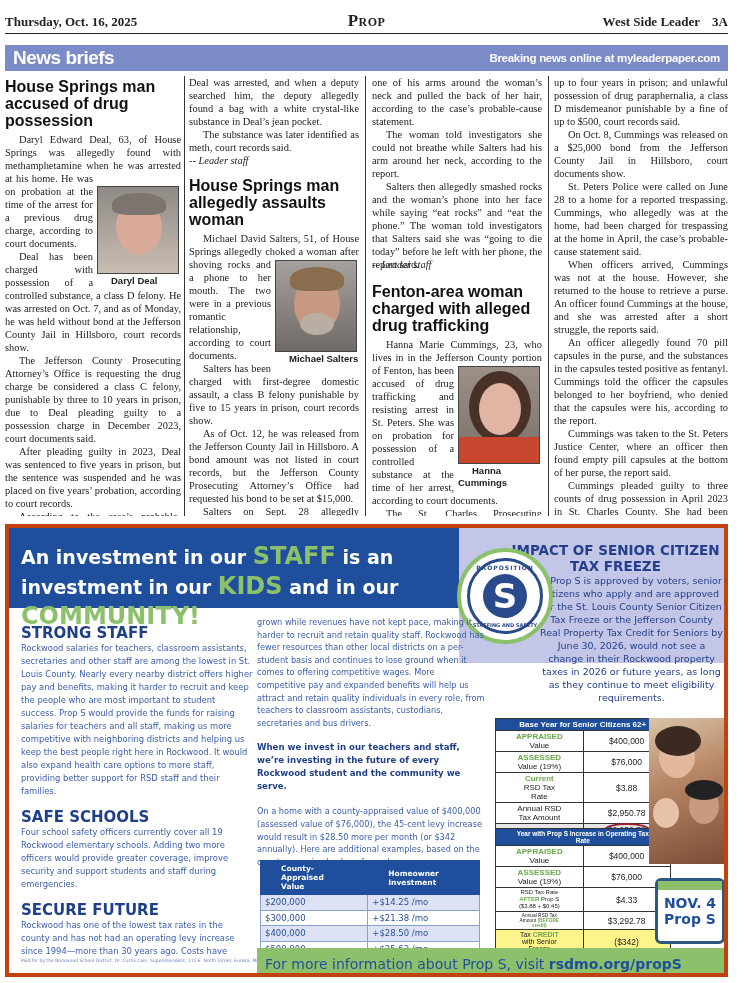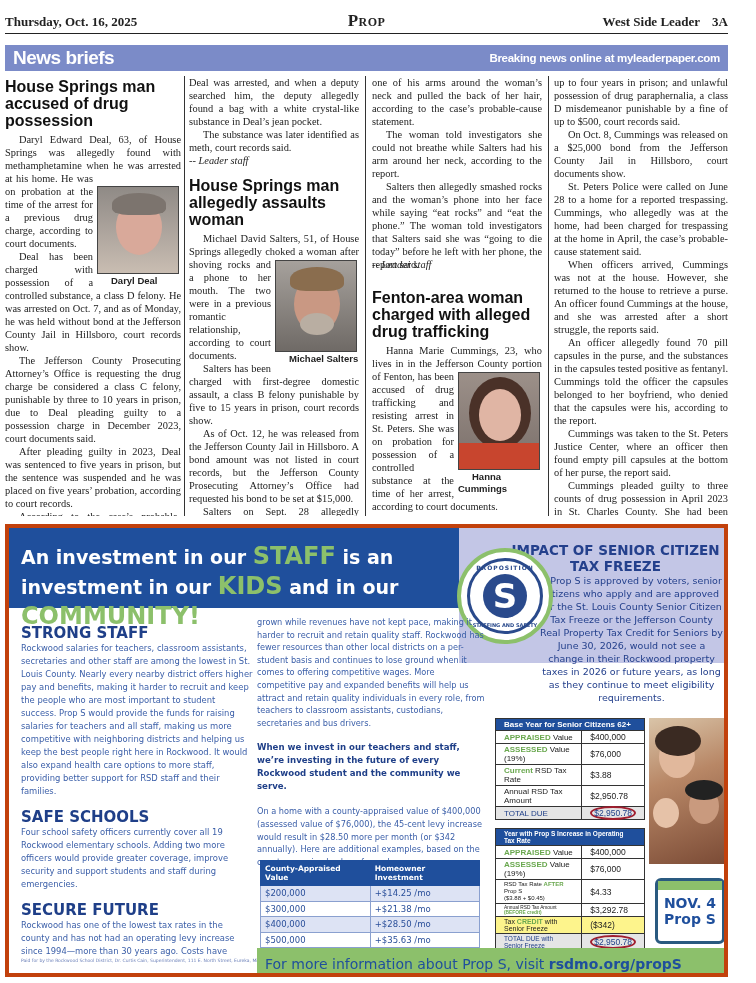--- a/index.html
+++ b/index.html
@@ -37,25 +37,25 @@
 .seal-s{width:44px;height:44px;border-radius:50%;background:#2a4a8c;color:#fff;font-family:"DejaVu Sans",sans-serif;font-weight:bold;font-size:34px;line-height:44px;text-align:center}
 .seal-top{position:absolute;top:3px;left:0;right:0;text-align:center;font-size:6px;font-weight:bold;color:#2a4a8c;font-family:"DejaVu Sans",sans-serif;letter-spacing:1px}
 .seal-bot{position:absolute;bottom:3px;left:0;right:0;text-align:center;font-size:5px;font-weight:bold;color:#2a4a8c;font-family:"DejaVu Sans",sans-serif}
 .ad-left{position:absolute;left:12px;top:90px;width:232px;font-family:"DejaVu Sans",sans-serif;color:#2a4f9a}
 .ad-h{font-weight:900;font-size:15px;line-height:18px;color:#1f3f88;margin-top:6px}
 .ad-t{font-size:8.4px;line-height:13px;color:#3a5ea8}
 .ad-mid{position:absolute;left:248px;top:88px;width:228px;font-family:"DejaVu Sans",sans-serif;color:#3a5ea8;font-size:8.2px;line-height:12.6px}
 .ad-mid .bold{font-weight:bold;color:#1f3f88;font-size:8.6px;line-height:13px;margin:12px 0}
 .paid{position:absolute;left:12px;top:430px;font-size:4.5px;color:#6a7fb8;font-family:"DejaVu Sans",sans-serif}
 .htab{position:absolute;left:251px;top:332px;width:220px;border-collapse:collapse;font-family:"DejaVu Sans",sans-serif;font-size:8.5px;color:#2a4f9a}
-.htab th{background:#1f4f9c;color:#fff;font-size:7.5px;text-align:left;padding:3px 4px;border:1px solid #1f4f9c}
+.htab th{background:#1f4f9c;color:#fff;font-size:7.5px;text-align:left;padding:3px 20px;border:1px solid #1f4f9c}
 .htab td{padding:2px 4px;border:1px solid #8aa0cf;height:15.5px}
 .htab tr:nth-child(even) td{background:#dde3f4}
 .stab{position:absolute;border-collapse:collapse;font-family:"Liberation Sans",sans-serif;color:#222}
-.stab td{border:1px solid #333;font-size:8px;padding:1px 8px}
+.stab td{border:1px solid #333;text-align:center;font-size:8px;padding:1px 20px}
 .stab .head{background:#1f4f9c;color:#fff;font-weight:bold}
 .stab .val{font-size:8.5px;width:50px}
 .gr{color:#6aa84f;font-weight:bold}
 .yel td{background:#fdf48c}
 .blu td{background:#e5e5e5;font-weight:normal;color:#1f3f88}
 .circled{border:2px solid #a01e2e;border-radius:50%;padding:0 2px}
 .photo-fam{position:absolute;left:640px;top:190px;width:83px;height:146px;background:linear-gradient(160deg,#d9c4a8,#b88766 40%,#7a4a35);overflow:hidden}
 .calendar{position:absolute;left:646px;top:350px;width:70px;height:66px;border:3px solid #2a5a80;border-radius:6px;background:#fff;text-align:center;font-family:"DejaVu Sans",sans-serif;font-weight:900;color:#1f4f9c;font-size:14px;line-height:16px;padding-top:14px}
 .calendar:before{content:"";position:absolute;left:0;right:0;top:0;height:9px;background:#8cc06b}
 .footer-bar{position:absolute;left:248px;top:420px;width:475px;height:32px;background:#8cc06b;font-family:"DejaVu Sans",sans-serif;color:#1f4f9c;font-size:14px;line-height:32px;padding-left:8px}
@@ -111,21 +111,21 @@
   <p class="p">As of Oct. 12, he was released from the Jefferson County Jail in Hillsboro. A bond amount was not listed in court records, but the Jefferson County Prosecuting Attorney’s Office had requested his bond to be set at $15,000.</p>
   <p class="p">Salters on Sept. 28 allegedly knocked the woman down in the 8200 block of Sunset Strip in House Springs. He then put</p>
 </div>
 <div class="vrule" style="left:365px"></div>
 
 <div class="col col3">
   <p>one of his arms around the woman’s neck and pulled the back of her hair, according to the case’s probable-cause statement.</p>
   <p class="p">The woman told investigators she could not breathe while Salters had his arm around her neck, according to the report.</p>
   <p class="p">Salters then allegedly smashed rocks and the woman’s phone into her face while saying “eat rocks” and “eat the phone.” The woman told investigators that Salters said she was “going to die today” before he left with her phone, the report said.</p>
   <p class="sig" style="margin-top:-13px">-- Leader staff</p>
-  <div class="hl" style="margin-top:18px">Fenton-area woman charged with alleged drug trafficking</div>
+  <div class="hl" style="margin-top:12px">Fenton-area woman charged with alleged drug trafficking</div>
   <p class="p">Hanna Marie Cummings, 23, who lives in in the Jefferson County portion of <span class="photo-wrap" style="width:84px">
         <span class="photo" style="display:block;width:82px;height:98px;background:linear-gradient(#9c9089,#7a6f6a)">
           <span class="face" style="left:10px;top:4px;width:62px;height:72px;background:#4a3128"></span>
           <span class="face" style="left:20px;top:16px;width:42px;height:52px;background:#e0b5a4"></span>
           <span style="position:absolute;left:0;bottom:0;width:82px;height:26px;background:#c8452e"></span>
         </span>
         <span class="cap" style="display:block">Hanna Cummings</span>
       </span>Fenton, has been accused of drug trafficking and resisting arrest in St. Peters. She was on probation for possession of a controlled substance at the time of her arrest, according to court documents.</p>
   <p class="p">The St. Charles Prosecuting Attorney’s Office has charged Cummings with second-degree drug trafficking, a class B felony punishable by five to 15 years in prison; resisting arrest, a class E felony that carries a penalty of</p>
 </div>

